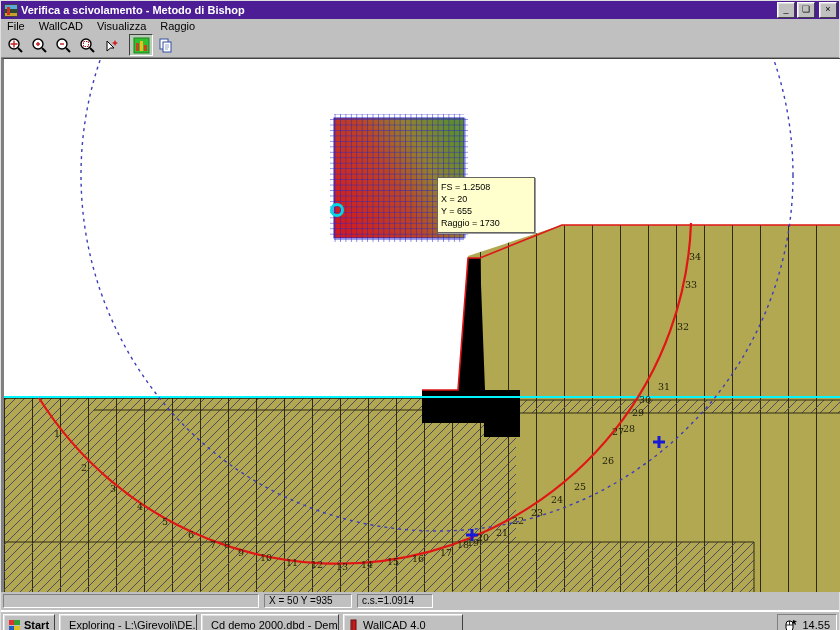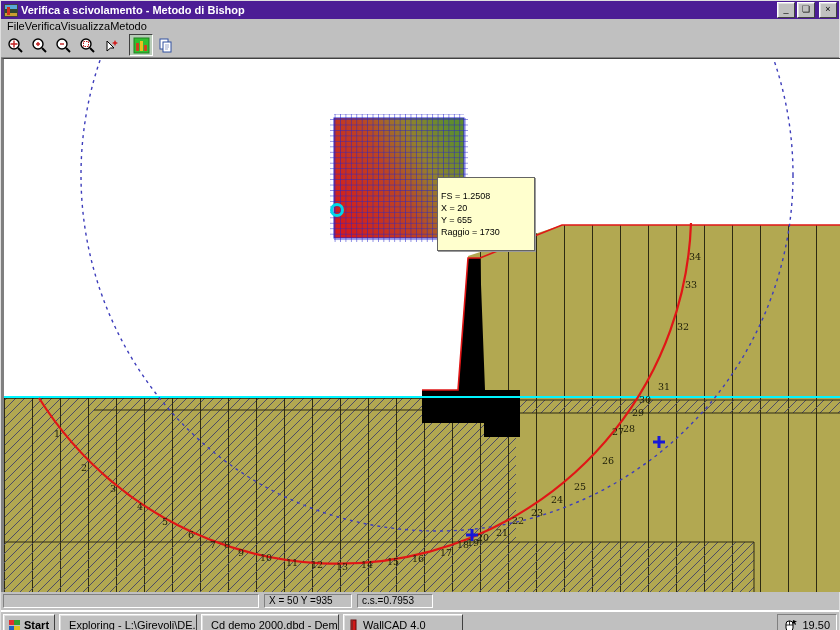--- a/index.html
+++ b/index.html
@@ -16,38 +16,38 @@
   .titlebar .appicon{width:14px;height:13px;margin:0 3px 0 1px;
     background:linear-gradient(180deg,#58a8d8 0 40%,#304830 40% 70%,#c8a030 70% 100%);
     border:1px solid #404040;box-sizing:border-box;position:relative;}
   .titlebar .appicon:after{content:"";position:absolute;left:2px;top:2px;width:3px;height:8px;background:#d03020;}
   .titlebar .title{color:#fff;font-weight:bold;font-size:11px;letter-spacing:0;flex:1;white-space:nowrap;}
   .winbtn{width:16px;height:14px;background:#c0c0c0;border:1px solid;border-color:#fff #404040 #404040 #fff;
     box-shadow:inset 1px 1px 0 #dfdfdf;margin-left:2px;font-size:9px;line-height:12px;text-align:center;color:#000;}
   .winbtn.close{margin-left:4px;}
 
   
-  .menubar{height:14px;display:flex;align-items:center;padding:0 6px;font-size:11px;color:#000;flex:0 0 auto;text-align:center;}
+  .menubar{height:14px;display:flex;align-items:center;padding:0 6px;gap:14px;font-size:11px;color:#000;flex:0 0 auto;text-align:center;}
   .menubar span{cursor:default;}
 
   
   .toolbar{height:24px;display:flex;align-items:center;padding:0 2px;flex:0 0 auto;border-bottom:1px solid #868686;}
   .tbtn{width:22px;height:20px;display:flex;align-items:center;justify-content:center;
     background:#c0c0c0;border:1px solid #c0c0c0;}
   .tbtn.pressed{border-color:#404040 #fff #fff #404040;background:#b8ccb8;}
   .tbsep{width:6px;height:20px;}
 
   
   .canvas{position:relative;width:840px;height:534px;background:#fff;flex:0 0 auto;
     border-top:1px solid #404040;border-left:3px solid #808080;box-sizing:border-box;}
   .canvas svg.scene{position:absolute;left:0;top:0;}
   .tooltip{
     position:absolute;left:433px;top:118px;width:98px;
     background:#ffffce;border:1px solid #646464;box-shadow:1px 1px 0 #9a9a9a;
-    font-size:9px;line-height:12px;color:#000;padding:12px 3px;box-sizing:border-box;white-space:nowrap;}
+    font-size:9px;line-height:12px;color:#000;padding:3px 3px;box-sizing:border-box;white-space:nowrap;}
   .slice-num{font-family:"DejaVu Serif", serif;font-size:9.5px;fill:#1c1c08;}
 
   
   .statusbar{height:16px;display:flex;align-items:center;padding:1px 2px;gap:5px;font-size:10px;flex:0 0 auto;background:#c0c0c0;}
   .spanel{height:12px;border:1px solid;border-color:#808080 #fff #fff #808080;padding:0 4px;line-height:12px;color:#000;box-sizing:content-box;}
   .spanel.empty{width:246px;}
   .spanel.xy{width:78px;}
   .spanel.cs{width:66px;}
 
   
@@ -72,23 +72,23 @@
   <div class="titlebar">
     <div class="appicon"></div>
     <div class="title">Verifica a scivolamento - Metodo di Bishop</div>
     <div class="winbtn">_</div>
     <div class="winbtn">❏</div>
     <div class="winbtn close">×</div>
   </div>
 
   <div class="menubar">
     <span>File</span>
-    <span>Verifica</span>
+    <span>WallCAD</span>
     <span>Visualizza</span>
-    <span>Metodo</span>
+    <span>Raggio</span>
   </div>
 
   <div class="toolbar">
     <div class="tbtn">
       <svg width="17" height="17" viewBox="0 0 17 17">
         <circle cx="7" cy="7" r="5" fill="#fff" stroke="#000" stroke-width="1.4"></circle>
         <path d="M11 11 L15 15" stroke="#000" stroke-width="2"></path>
         <path d="M7 3.5V10.5 M3.5 7H10.5" stroke="#c02020" stroke-width="1.4"></path>
       </svg>
     </div>
@@ -248,21 +248,21 @@
       <div>FS = 1.2508</div>
       <div>X = 20</div>
       <div>Y = 655</div>
       <div>Raggio = 1730</div>
     </div>
   </div>
 
   <div class="statusbar">
     <div class="spanel empty"></div>
     <div class="spanel xy">X = 50 Y =935</div>
-    <div class="spanel cs">c.s.=0.7953</div>
+    <div class="spanel cs">c.s.=1.0914</div>
   </div>
 
   <div class="taskbar">
     <div class="taskbtn start">
       <span class="winflag"></span>
       <span>Start</span>
     </div>
     <div class="taskbtn task">
       <svg width="14" height="13" viewBox="0 0 14 13">
         <rect x="1" y="2" width="10" height="9" fill="#ffe9a0" stroke="#806000"></rect>
@@ -285,17 +285,17 @@
         <rect x="2" y="1" width="2" height="11" fill="#902020"></rect>
       </svg>
       <span>WallCAD 4.0</span>
     </div>
     <div class="tray">
       <svg width="14" height="14" viewBox="0 0 14 14">
         <rect x="2" y="3" width="7" height="10" rx="3" fill="#fff" stroke="#000"></rect>
         <path d="M5.5 3 V7 M2 7 H9" stroke="#000" stroke-width="0.8"></path>
         <path d="M9 2 l4 1.5 -2 0.8 1 2 -1 .6 -1-2 -1.5 1.5 Z" fill="#000"></path>
       </svg>
-      <span>19.50</span>
+      <span>14.55</span>
     </div>
   </div>
 
 </div>
 
 </body></html>

